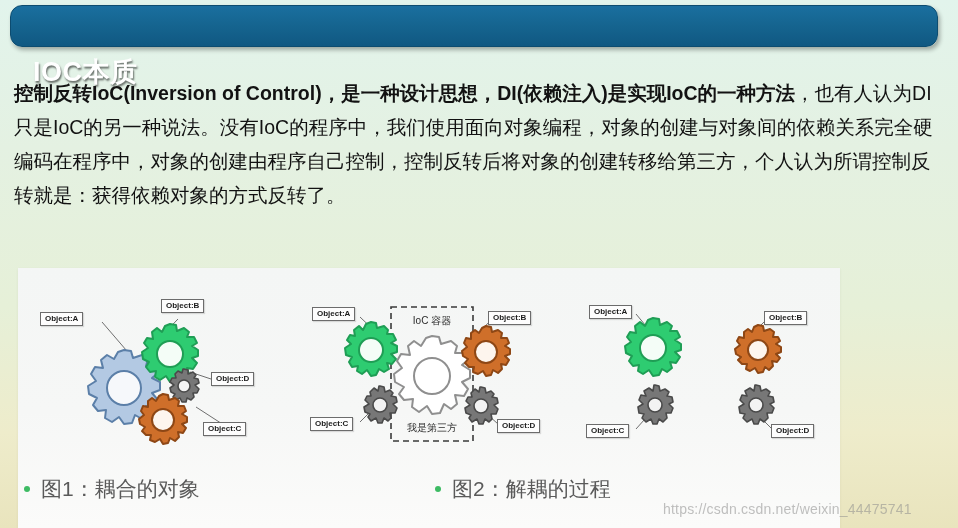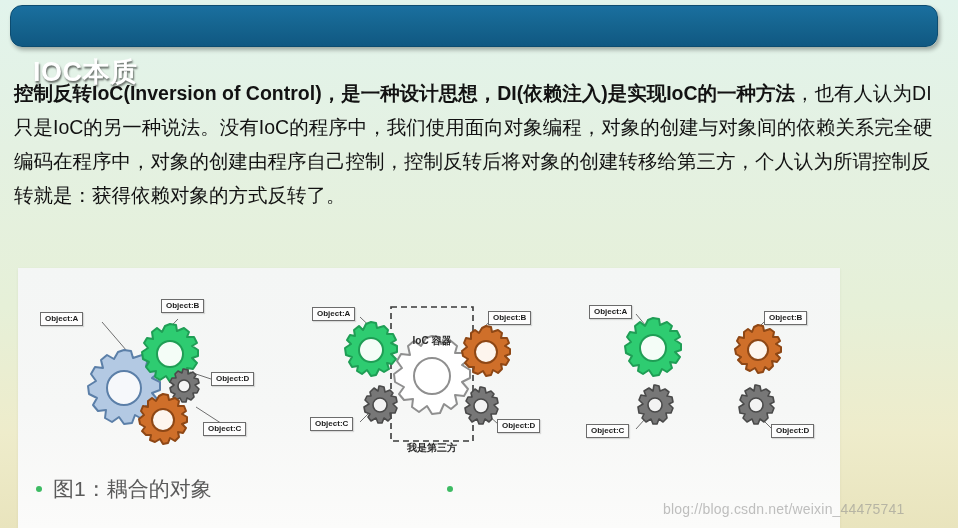--- a/index.html
+++ b/index.html
@@ -88,21 +88,21 @@
     left: 0;
     top: 196px;
     width: 100%;
     height: 50px;
     display: flex;
   }
   .caption-cell {
     flex: 1;
     display: flex;
     align-items: center;
-    padding-left: 18px;
+    padding-left: 6px;
     box-sizing: border-box;
   }
   .caption-bullet {
     width: 6px;
     height: 6px;
     border-radius: 50%;
     background: #3dbb63;
     margin-right: 11px;
     flex: 0 0 auto;
   }
@@ -123,24 +123,23 @@
     padding: 2px 4px;
     white-space: nowrap;
     line-height: 1;
     box-shadow: 1px 1px 1px rgba(0,0,0,0.12);
   }
   .ioc-box-label {
     position: absolute;
     font-size: 10px;
     color: #2b2b2b;
     white-space: nowrap;
-    font-weight: bold;
+    font-weight: normal;
     left: 50%;
     transform: translateX(-50%);
-    margin-top: 20px;
   }
 
   
   .watermark {
     position: absolute;
     left: 663px;
     top: 501px;
     color: rgba(140,140,140,0.55);
     font-size: 14px;
     white-space: nowrap;
@@ -282,18 +281,19 @@
 
   </div>
 
   <div class="captions-row">
     <div class="caption-cell">
       <span class="caption-bullet"></span>
       <span class="caption-text">图1：耦合的对象</span>
     </div>
     <div class="caption-cell">
       <span class="caption-bullet"></span>
+      <span class="caption-text">图2：解耦的过程</span>
     </div>
   </div>
 
 </div>
 
-<div class="watermark">blog://blog.csdn.net/weixin_44475741</div>
+<div class="watermark">https://csdn.csdn.net/weixin_44475741</div>
 
 </body></html>

